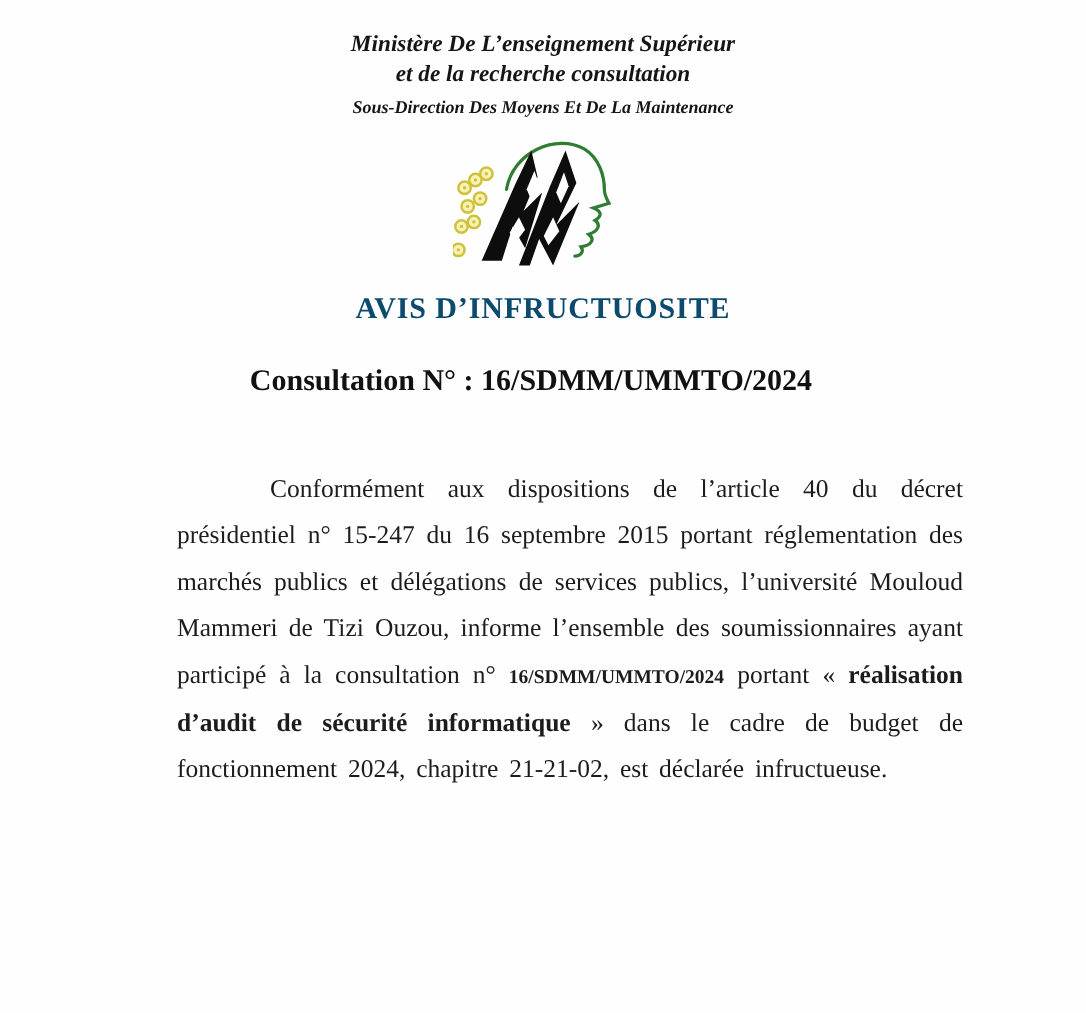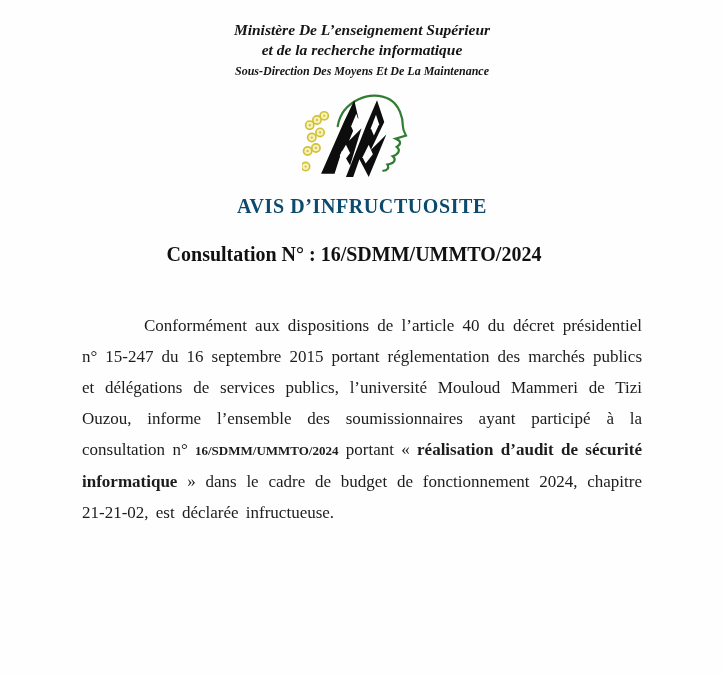--- a/index.html
+++ b/index.html
@@ -36,21 +36,21 @@
     color: #0c4a6e;
   }
   .subtitle {
     margin: 25px 16px 0 0;
     text-align: center;
     font-size: 20px;
     font-weight: bold;
     color: #111;
   }
   .body-par {
-    margin: 44px 82px 0 82px;
+    margin: 44px 82px 0 118px;
     text-align: justify;
     text-indent: 62px;
     font-size: 17px;
     line-height: 31px;
     word-spacing: 3px;
     color: #1c1c1c;
   }
   .body-par .ref {
     font-weight: bold;
     font-size: 13px;
@@ -60,21 +60,21 @@
     font-weight: bold;
   }
 </style>
 </head>
 <body>
 
 <div class="page">
 
   <div class="letterhead">
     <div class="hline1">Ministère De L’enseignement Supérieur</div>
-    <div class="hline2">et de la recherche informatique</div>
+    <div class="hline2">et de la recherche consultation</div>
     <div class="hline4">Sous-Direction Des Moyens Et De La Maintenance</div>
   </div>
 
   <div class="logo-wrap">
     <svg width="120" height="88" viewBox="0 0 115 85" aria-hidden="true">
 
       <path d="M34,34 C38,10 66,-2 84,8 C94,14 97,26 97,34 C97,38 99,41 100,43
                L90,46 C95,48 96,51 91,54 C95,57 93,61 87,63 C91,66 89,70 82,71 C84,74 82,77 78,77" fill="none" stroke="#2e7d32" stroke-width="2.1" stroke-linecap="round"></path>
 
       <path d="M18,80 L40,30 L50,9 L54,26 L45,48 L57,36 L46,72 L38,58 L31,80 Z" fill="#0d0d0d"></path>

